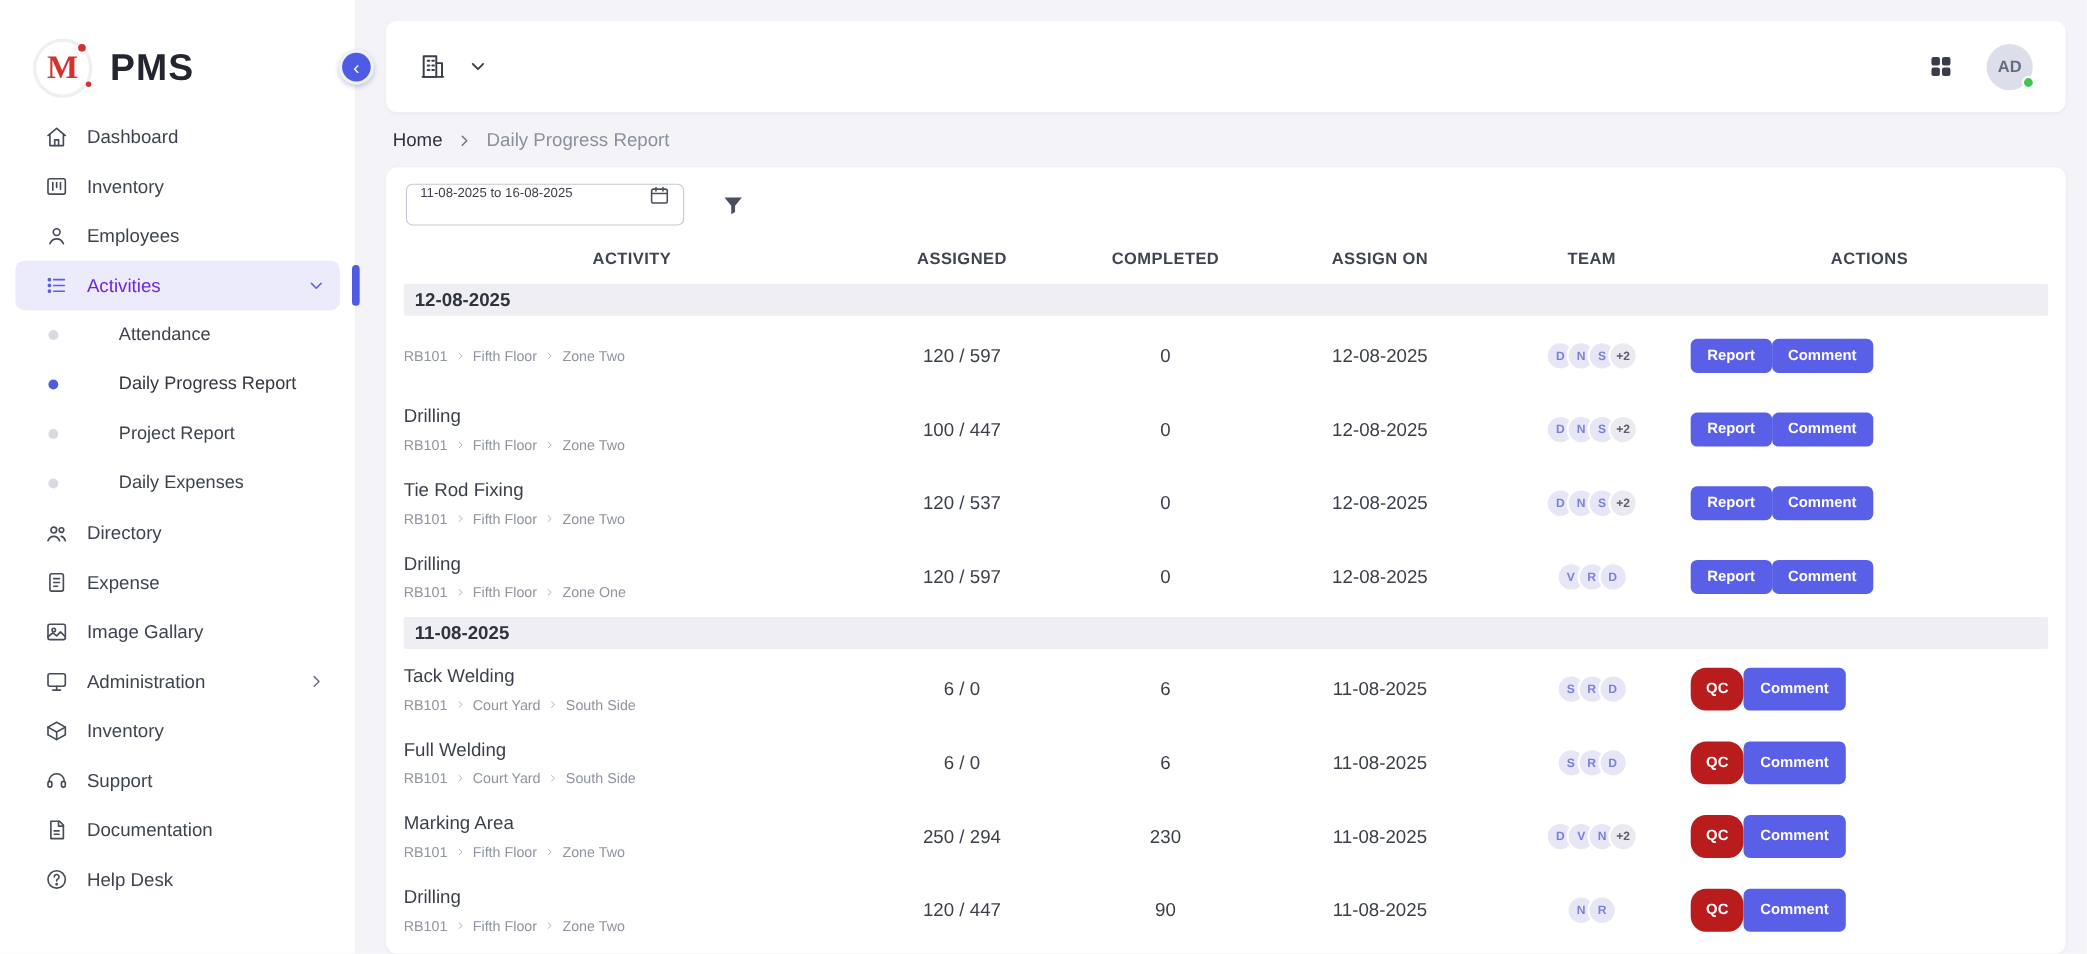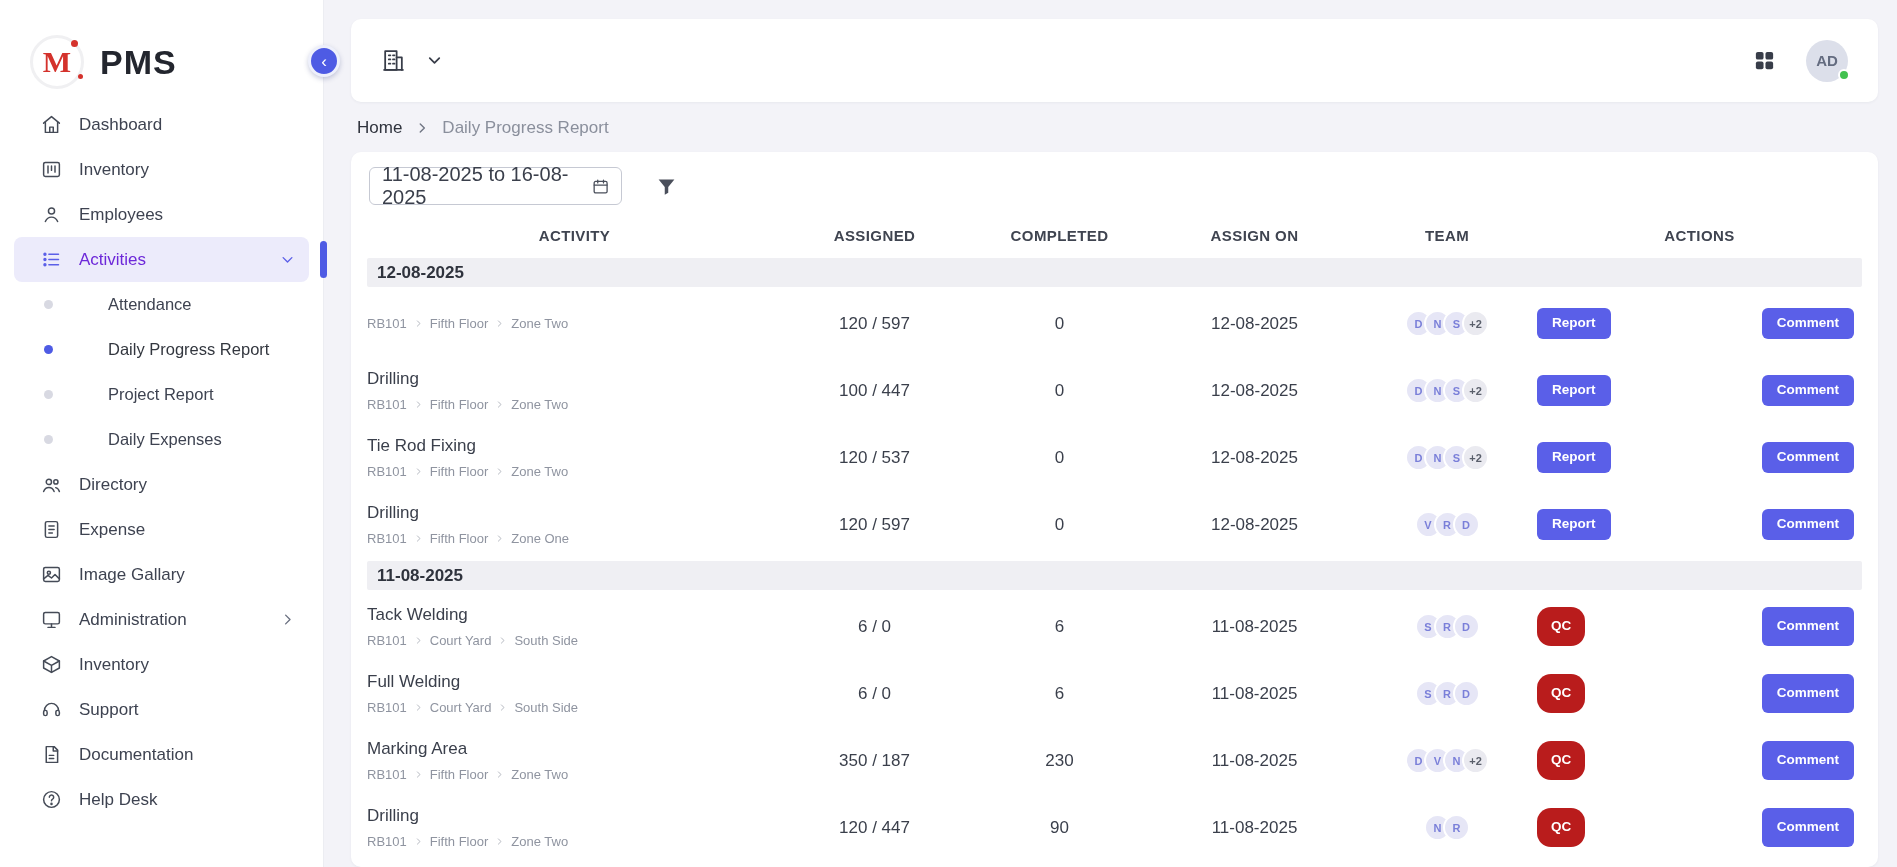--- a/index.html
+++ b/index.html
@@ -43,39 +43,39 @@
   .avatar{position:relative;width:42px;height:42px;border-radius:50%;background:#DCDFEA;display:flex;align-items:center;justify-content:center;font-size:15px;font-weight:700;color:#646C80;cursor:pointer}
   .online-dot{position:absolute;right:-2px;bottom:1px;width:12px;height:12px;border-radius:50%;background:#42C24F;border:2px solid #fff}
 
   .breadcrumb{display:flex;align-items:center;gap:13px;padding:16px 6px 14px 6px;font-size:17px}
   .bc-home{color:#2F333D;cursor:pointer}
   .bc-sep{width:14px;height:14px;color:#707684;display:flex}
   .bc-current{color:#8A8F9C}
 
   .card{background:#fff;border-radius:10px;flex:1;padding:13px 16px 0 16px;box-shadow:0 1px 3px rgba(25,30,60,.05);overflow:hidden}
   .filter-row{display:flex;align-items:center;gap:34px;padding:2px 0 10px 2px}
-  .date-input{display:flex;align-items:center;justify-content:space-between;width:253px;height:38px;border:1px solid #C6C9D3;border-radius:6px;padding:0 12px;font-size:20px;color:#3A3F4B;cursor:text;background:#fff}
+  .date-input{display:flex;justify-content:space-between;width:253px;height:38px;border:1px solid #C6C9D3;border-radius:6px;padding:0 12px;font-size:12px;color:#3A3F4B;cursor:text;background:#fff}
   .cal-icon{width:19px;height:19px;color:#4A4F5B;display:flex;cursor:pointer}
   .funnel-icon{width:21px;height:21px;color:#4A4F5B;display:flex;cursor:pointer}
 
   .thead,.data-row{display:grid;grid-template-columns:415px 185px 185px 205px 180px 1fr;align-items:center}
   .thead{height:40px}
   .th{text-align:center;font-size:15px;font-weight:700;color:#3F4450;letter-spacing:.4px}
   .group-row{background:#EFEFF3;border-radius:2px;height:29px;display:flex;align-items:center;padding:0 10px;font-size:17px;font-weight:700;color:#2F333D;margin:3px 0}
   .data-row{min-height:67px}
   .cell-activity{padding-right:10px}
   .act-name{font-size:17px;color:#3A3F4B;margin-bottom:8px}
   .act-path{display:flex;align-items:center;gap:7px;font-size:13px;color:#8F94A0}
   .path-sep{width:9px;height:9px;color:#A6AAB4;display:flex}
   .cell-num{text-align:center;font-size:17px;color:#3A3F4B}
   .cell-team{display:flex;justify-content:center}
   .tavatar{width:27px;height:27px;border-radius:50%;background:#E6E6F6;border:2px solid #fff;display:flex;align-items:center;justify-content:center;font-size:11px;font-weight:700;color:#7A7FD9;margin-left:-8px;cursor:pointer;flex:none}
   .tavatar:first-child{margin-left:0}
   .tavatar.extra{background:#EAEAF0;color:#5A5F6B}
-  .cell-actions{display:flex;justify-content:space-between;gap:15px;padding-right:8px}
+  .cell-actions{display:flex;justify-content:flex-start;gap:0;padding-right:8px}
   .btn{border:none;border-radius:6px;color:#fff;font-size:13.5px;font-weight:600;padding:8px 15px;cursor:pointer;font-family:"Liberation Sans",sans-serif;line-height:1.1}
   .btn-report,.btn-comment{background:#5A5FE8}
   .btn-qc{background:#b91c1c;border-radius:14px;padding:12px 14px}
   svg{display:block;width:100%;height:100%}
 </style>
 </head>
 <body>
 
 <aside class="sidebar">
   <div class="logo-row">
@@ -511,21 +511,21 @@
               </span>
               <span class="path-part">Fifth Floor</span>
               <span class="path-sep">
                 <svg viewBox="0 0 24 24" fill="none" stroke="currentColor" stroke-width="2.2" stroke-linecap="round" stroke-linejoin="round">
                   <path d="M9 5l7 7-7 7"></path>
                 </svg>
               </span>
               <span class="path-part">Zone Two</span>
             </div>
           </div>
-          <div class="cell-num">350 / 187</div>
+          <div class="cell-num">250 / 294</div>
           <div class="cell-num">230</div>
           <div class="cell-num">11-08-2025</div>
           <div class="cell-team">
             <span class="tavatar">D</span>
             <span class="tavatar">V</span>
             <span class="tavatar">N</span>
             <span class="tavatar extra">+2</span>
           </div>
           <div class="cell-actions">
             <button class="btn btn-qc">QC</button>

